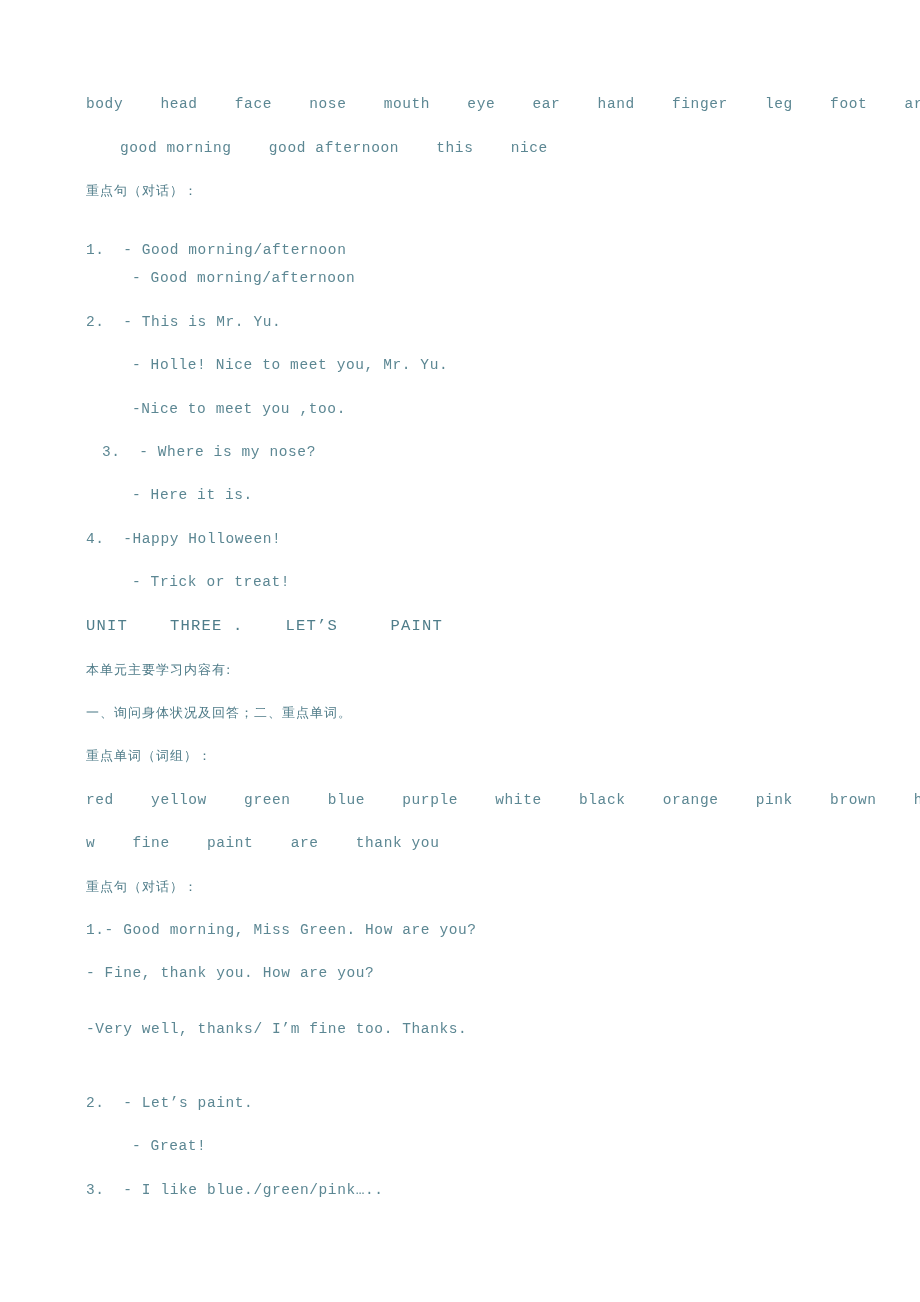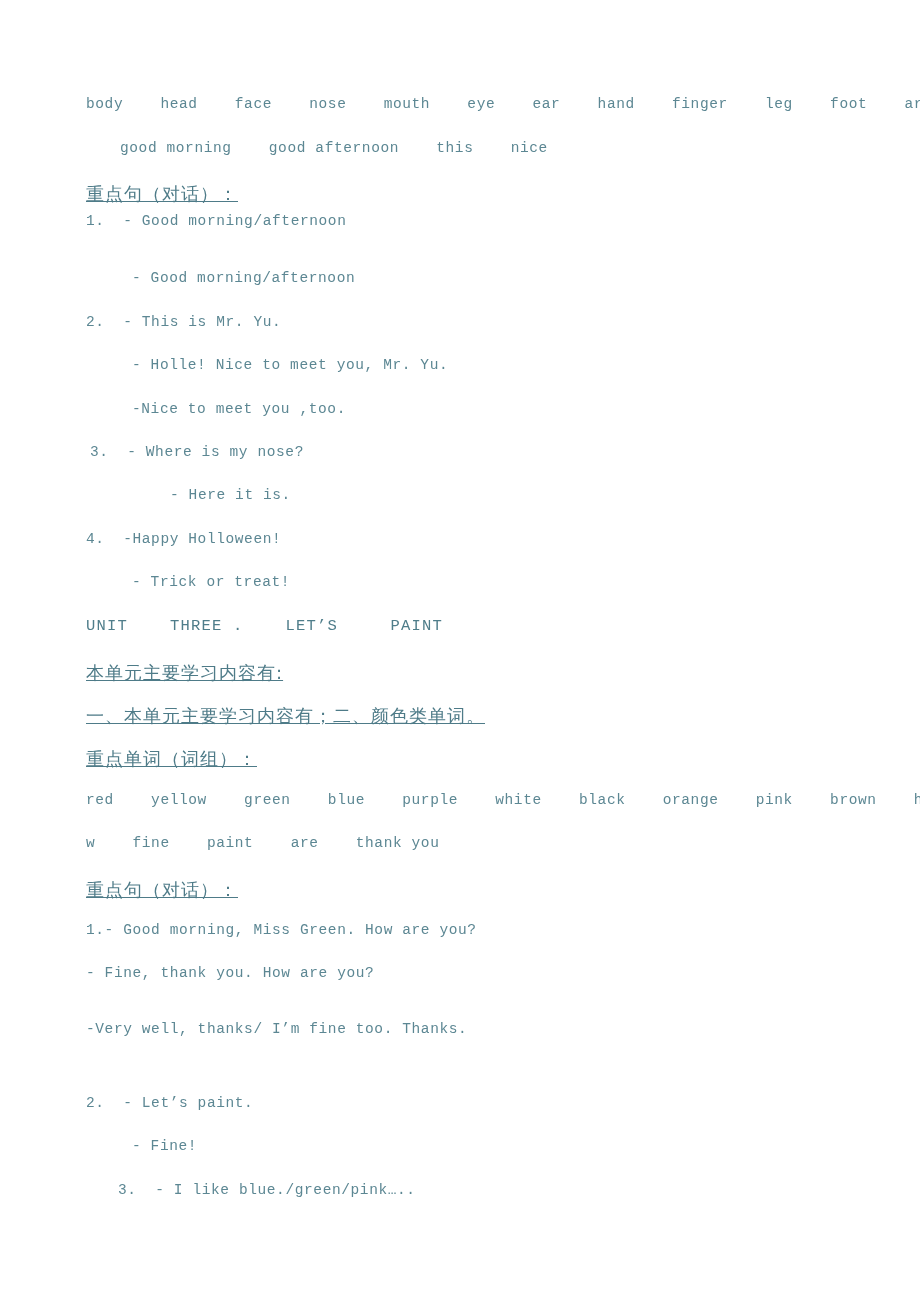--- a/index.html
+++ b/index.html
@@ -31,24 +31,23 @@
   
   .en {
     font-family: "Liberation Mono", "DejaVu Sans Mono", monospace;
     font-size: 14.5px;
     letter-spacing: 0.6px;
     color: #5c8793;
   }
   
   .cn {
     font-family: "DejaVu Sans", "Liberation Sans", sans-serif;
-    font-size: 18px;
+    font-size: 13px;
     letter-spacing: 1px;
     color: #4e7b88;
-    text-decoration: underline;
   }
   .unit-head {
     font-family: "Liberation Mono", "DejaVu Sans Mono", monospace;
     font-size: 15.5px;
     letter-spacing: 1.2px;
     color: #4f7d8a;
     text-align: right;
   }
 
   
@@ -59,50 +58,50 @@
 
 <div class="page">
   <div class="doc">
 
     <div class="at en" style="top:0px; left:0px;">body    head    face    nose    mouth    eye    ear    hand    finger    leg    foot    arm</div>
 
     <div class="at en" style="top:44px; left:34px;">good morning    good afternoon    this    nice</div>
 
     <div class="at cn" style="top:86px; left:0px;">重点句（对话）：</div>
 
-    <div class="at en" style="top:117px; left:0px;">1.  - Good morning/afternoon</div>
+    <div class="at en" style="top:146px; left:0px;">1.  - Good morning/afternoon</div>
     <div class="at en" style="top:174px; left:46px;">- Good morning/afternoon</div>
 
     <div class="at en" style="top:218px; left:0px;">2.  - This is Mr. Yu.</div>
     <div class="at en" style="top:261px; left:46px;">- Holle! Nice to meet you, Mr. Yu.</div>
     <div class="at en" style="top:305px; left:46px;text-align:center;">-Nice to meet you ,too.</div>
 
-    <div class="at en" style="top:348px; left:4px;">3.  - Where is my nose?</div>
-    <div class="at en" style="top:391px; left:46px;margin-left:38px;">- Here it is.</div>
+    <div class="at en" style="top:348px; left:16px;">3.  - Where is my nose?</div>
+    <div class="at en" style="top:391px; left:46px;">- Here it is.</div>
 
     <div class="at en" style="top:435px; left:0px;">4.  -Happy Holloween!</div>
     <div class="at en" style="top:478px; left:46px;">- Trick or treat!</div>
 
     <div class="at unit-head" style="top:521px; left:0px;">UNIT    THREE .    LET’S     PAINT</div>
 
     <div class="at cn" style="top:565px; left:0px;">本单元主要学习内容有:</div>
 
-    <div class="at cn" style="top:608px; left:0px;">一、本单元主要学习内容有；二、颜色类单词。</div>
+    <div class="at cn" style="top:608px; left:0px;">一、询问身体状况及回答；二、重点单词。</div>
 
     <div class="at cn" style="top:651px; left:0px;">重点单词（词组）：</div>
 
     <div class="at en" style="top:696px; left:0px;">red    yellow    green    blue    purple    white    black    orange    pink    brown    ho</div>
 
     <div class="at en" style="top:739px; left:0px;">w    fine    paint    are    thank you</div>
 
     <div class="at cn" style="top:782px; left:0px;">重点句（对话）：</div>
 
     <div class="at en" style="top:826px; left:0px;">1.- Good morning, Miss Green. How are you?</div>
     <div class="at en" style="top:869px; left:0px;">- Fine, thank you. How are you?</div>
     <div class="at en" style="top:912px; left:0px;margin-top:13px;">-Very well, thanks/ I’m fine too. Thanks.</div>
 
     <div class="at en" style="top:999px; left:0px;">2.  - Let’s paint.</div>
-    <div class="at en" style="top:1042px; left:46px;">- Fine!</div>
+    <div class="at en" style="top:1042px; left:46px;">- Great!</div>
 
-    <div class="at en" style="top:1086px; left:0px;margin-left:32px;">3.  - I like blue./green/pink…..</div>
+    <div class="at en" style="top:1086px; left:0px;">3.  - I like blue./green/pink…..</div>
 
   </div>
 </div>
 
 </body></html>

